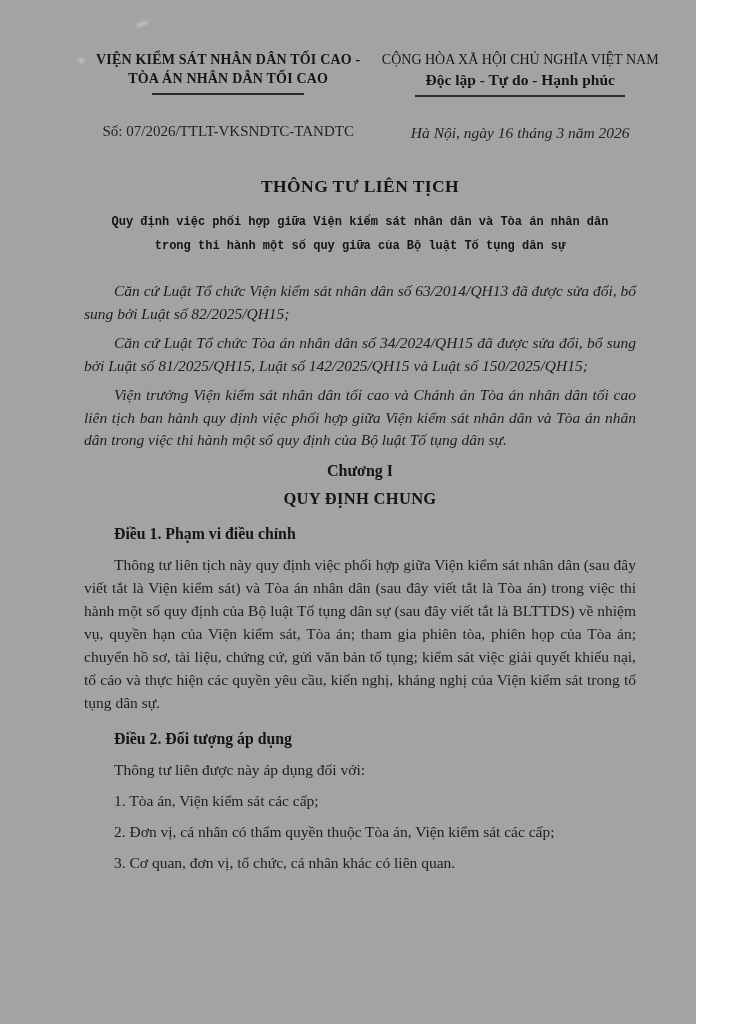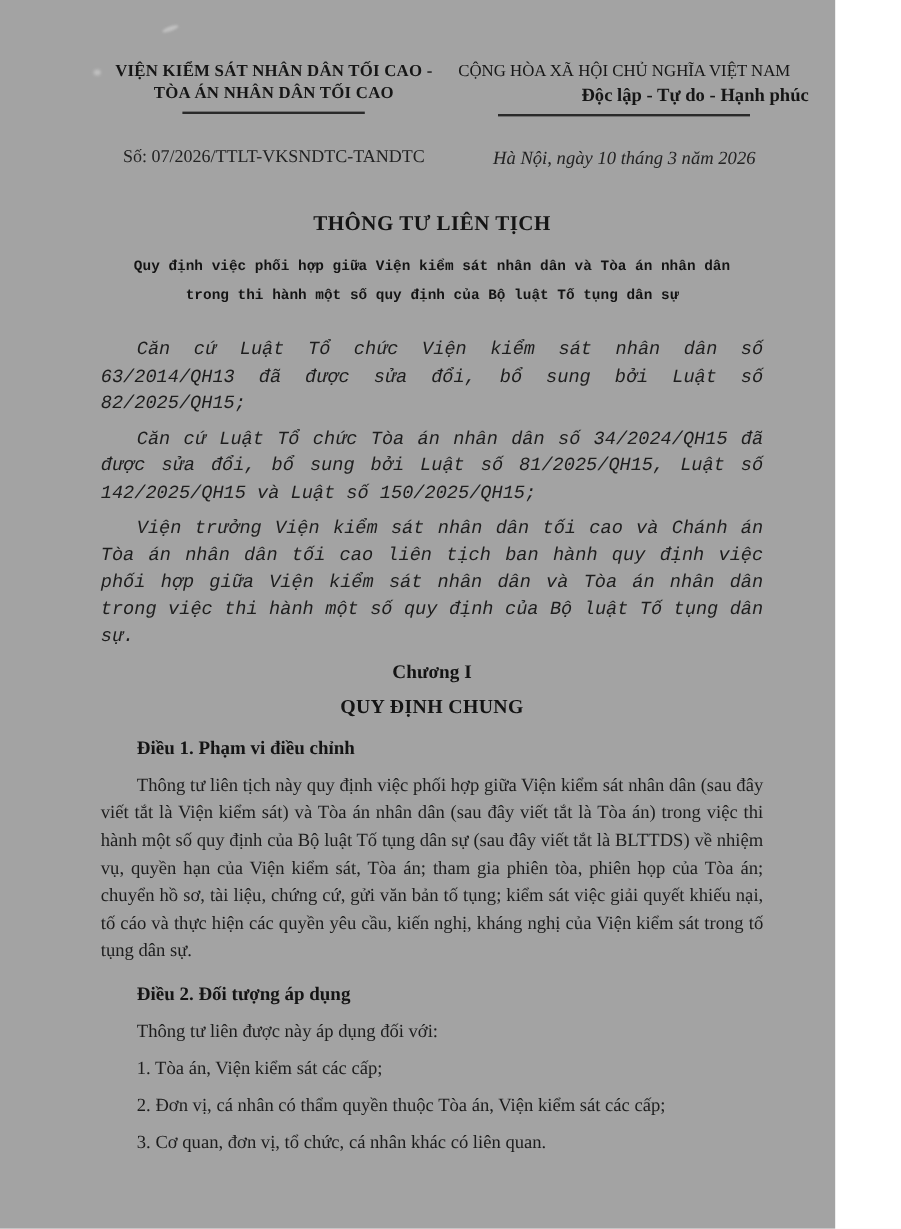--- a/index.html
+++ b/index.html
@@ -31,32 +31,32 @@
   .header-left  { width: 302px; text-align: center; margin-left: 6px; }
   .header-right { width: 336px; text-align: center; }
   .org-line {
     font-weight: bold; font-size: 14px; line-height: 19px;
     letter-spacing: .2px; color: #161616;
   }
   .rule { height: 2px; background: #2a2a2a; margin: 5px auto 0 auto; }
   .rule-left  { width: 152px; height: 1.6px; }
   .rule-right { width: 210px; height: 2px; }
   .nat-line1 { font-weight: normal; font-size: 14px; line-height: 19px; color: #161616; }
-  .nat-line2 { font-weight: bold; font-size: 15.5px; line-height: 21px; color: #161616; text-align: right; }
+  .nat-line2 { font-weight: bold; font-size: 15.5px; line-height: 21px; color: #161616; }
   .doc-number { font-size: 15px; margin-top: 28px; color: #222; }
   .place-date { font-style: italic; font-size: 15.5px; margin-top: 27px; color: #222; }
 
   
   .title-block { text-align: center; margin-top: 34px; }
   .doc-type { font-weight: bold; font-size: 17.5px; letter-spacing: .4px; color: #141414; }
   .subject { margin-top: 13px; }
   .subject-line { font-weight: bold; font-size: 12px; line-height: 24px; color: #141414; font-family: Liberation Mono, monospace; }
 
   
-  .preamble { margin-top: 22px; font-family: Liberation Mono, monospace; }
+  .preamble { margin-top: 22px; }
   .preamble p {
     font-style: italic; font-size: 15.5px; line-height: 22.5px;
     text-align: justify; text-indent: 30px;
     margin-bottom: 7px; color: #1d1d1d;
   }
   .chapter { text-align: center; margin-top: 10px; }
   .chapter-number { font-weight: bold; font-size: 16px; color: #141414; }
   .chapter-title  { font-weight: bold; font-size: 16.5px; margin-top: 9px; letter-spacing: .3px; color: #141414; }
 
   .article-heading {
@@ -85,29 +85,29 @@
     <div class="header-left">
       <div class="org-line">VIỆN KIỂM SÁT NHÂN DÂN TỐI CAO -</div>
       <div class="org-line">TÒA ÁN NHÂN DÂN TỐI CAO</div>
       <div class="rule rule-left"></div>
       <div class="doc-number">Số: 07/2026/TTLT-VKSNDTC-TANDTC</div>
     </div>
     <div class="header-right">
       <div class="nat-line1">CỘNG HÒA XÃ HỘI CHỦ NGHĨA VIỆT NAM</div>
       <div class="nat-line2">Độc lập - Tự do - Hạnh phúc</div>
       <div class="rule rule-right"></div>
-      <div class="place-date">Hà Nội, ngày 10 tháng 3 năm 2026</div>
+      <div class="place-date">Hà Nội, ngày 16 tháng 3 năm 2026</div>
     </div>
   </div>
 
   <div class="title-block">
     <div class="doc-type">THÔNG TƯ LIÊN TỊCH</div>
     <div class="subject">
       <div class="subject-line">Quy định việc phối hợp giữa Viện kiểm sát nhân dân và Tòa án nhân dân</div>
-      <div class="subject-line">trong thi hành một số quy định của Bộ luật Tố tụng dân sự</div>
+      <div class="subject-line">trong thi hành một số quy giữa của Bộ luật Tố tụng dân sự</div>
     </div>
   </div>
 
   <div class="preamble">
     <p>Căn cứ Luật Tổ chức Viện kiểm sát nhân dân số 63/2014/QH13 đã được sửa đổi, bổ sung bởi Luật số 82/2025/QH15;</p>
     <p>Căn cứ Luật Tổ chức Tòa án nhân dân số 34/2024/QH15 đã được sửa đổi, bổ sung bởi Luật số 81/2025/QH15, Luật số 142/2025/QH15 và Luật số 150/2025/QH15;</p>
     <p>Viện trưởng Viện kiểm sát nhân dân tối cao và Chánh án Tòa án nhân dân tối cao liên tịch ban hành quy định việc phối hợp giữa Viện kiểm sát nhân dân và Tòa án nhân dân trong việc thi hành một số quy định của Bộ luật Tố tụng dân sự.</p>
   </div>
 
   <div class="chapter">

